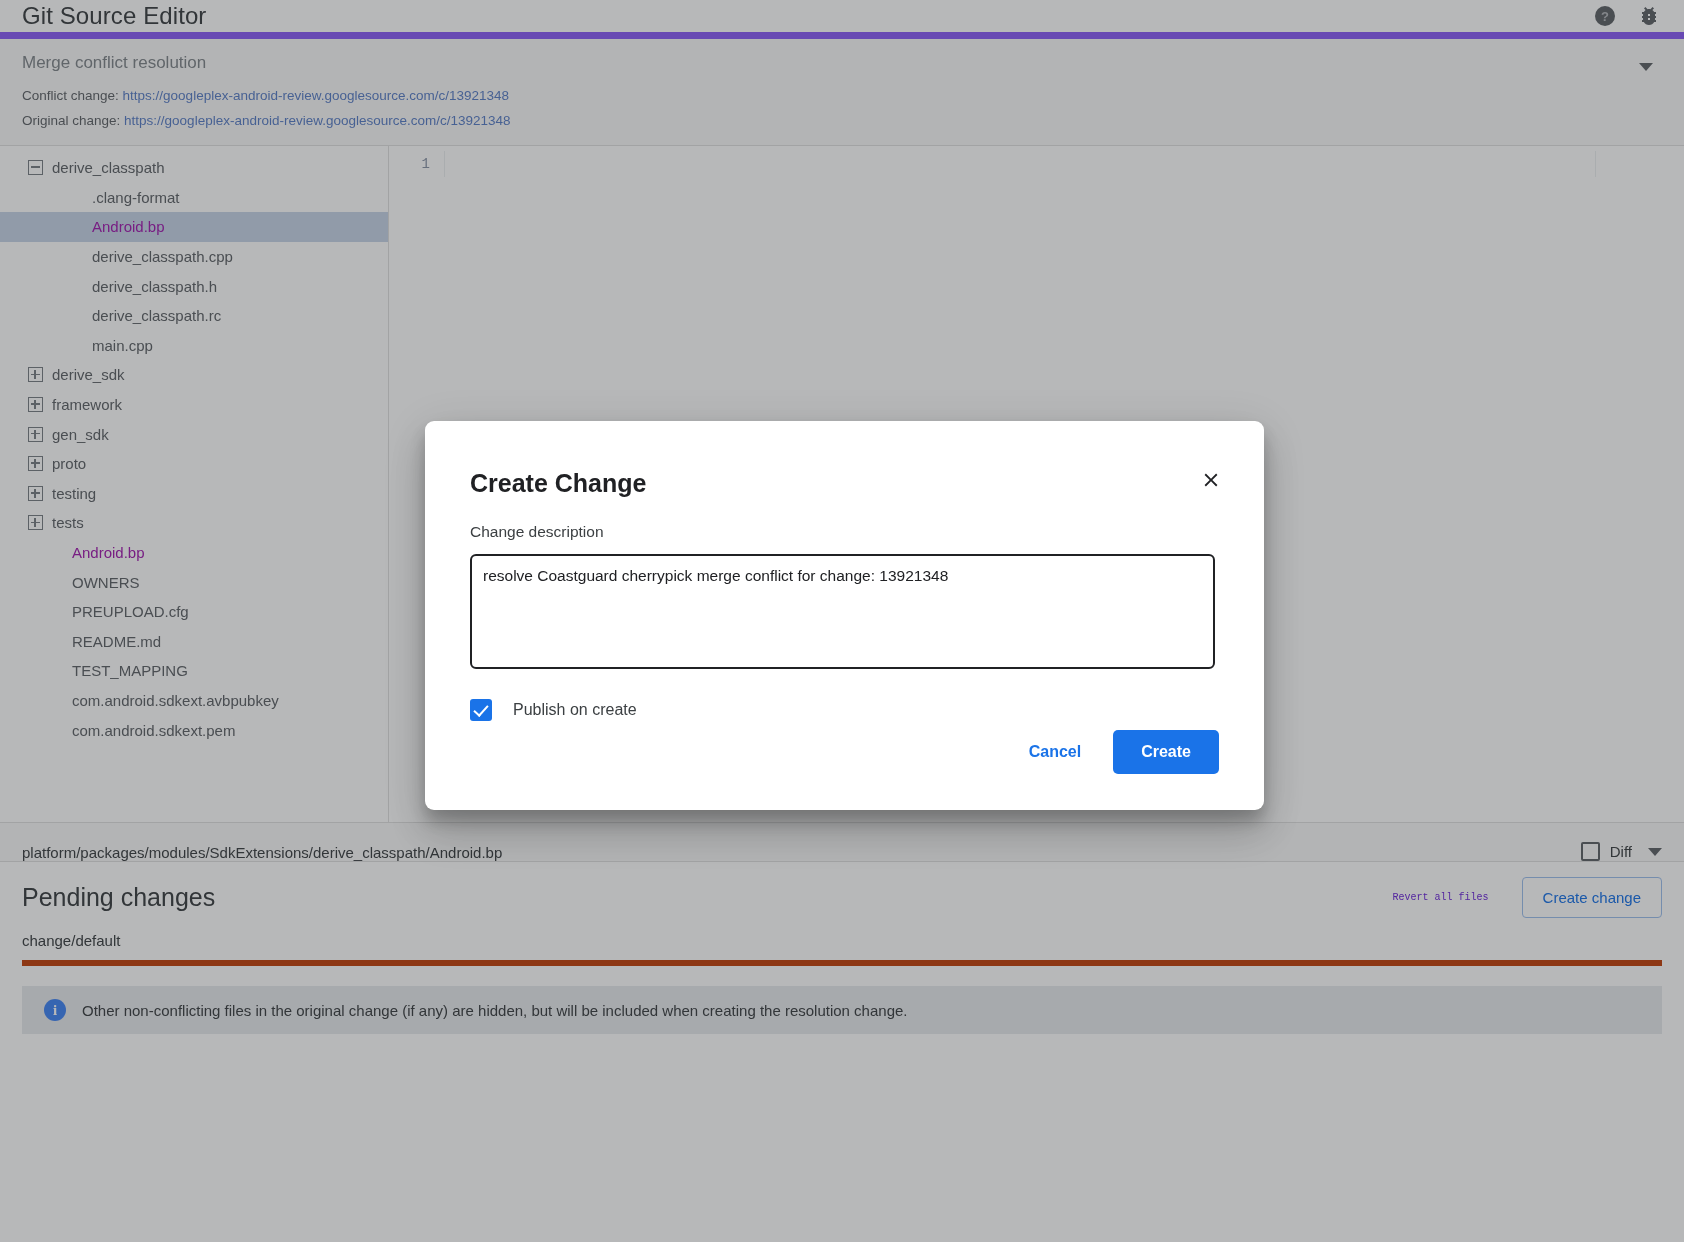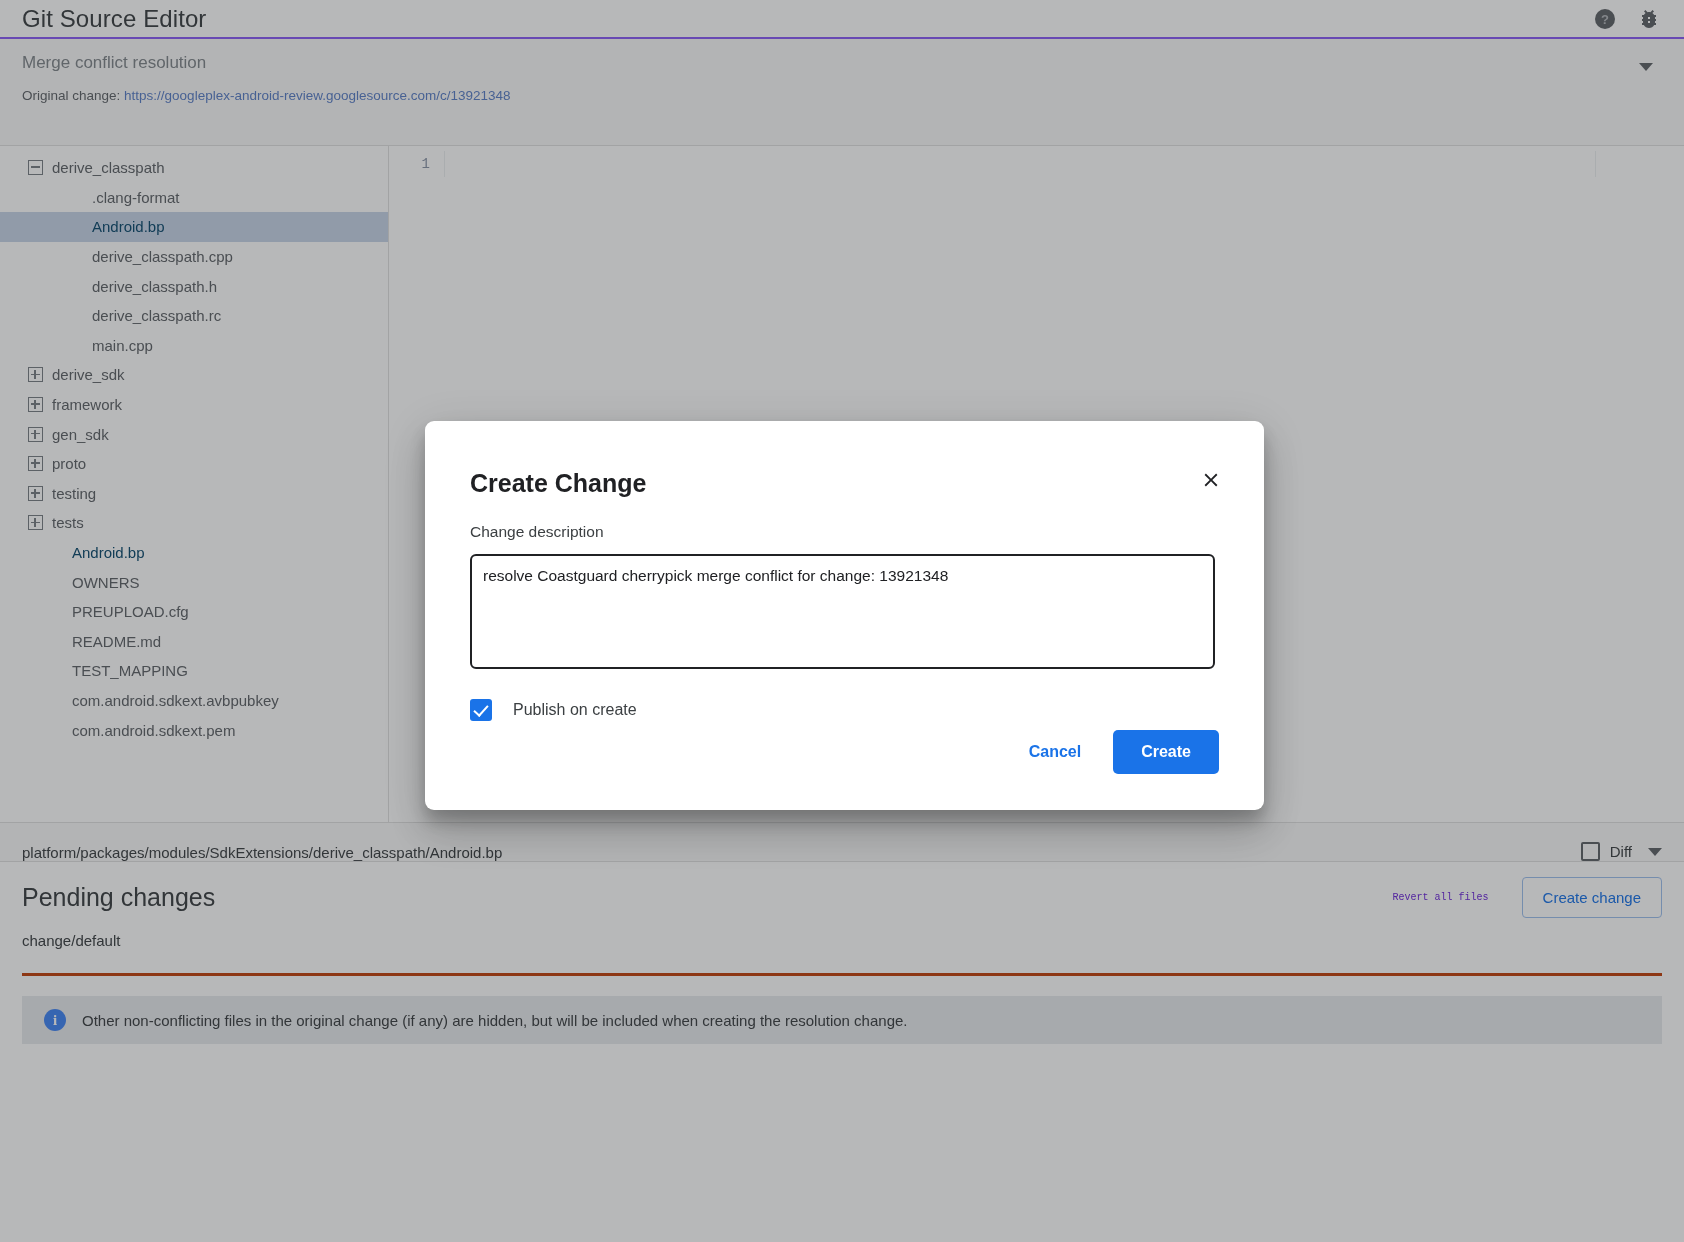--- a/index.html
+++ b/index.html
@@ -13,21 +13,21 @@
   
   #app {
     position: absolute; inset: 0;
     background: #ffffff;
   }
 
   
   .topbar {
     position: absolute; left: 0; top: 0; width: 1684px; height: 39px;
     background: #ffffff;
-    border-bottom: 2px solid #8b5cf6;
+    border-bottom: 7px solid #8b5cf6;
     display: flex; align-items: center;
   }
   .app-title {
     font-size: 24px; color: #3c4043; letter-spacing: 0.1px;
     margin-left: 22px; font-weight: 400;
   }
   .topbar-actions {
     margin-left: auto; display: flex; align-items: center; gap: 18px;
     margin-right: 22px;
   }
@@ -71,21 +71,21 @@
   }
   .tree-pane {
     width: 389px; background: #ffffff; border-right: 1px solid #e0e0e0;
     padding-top: 7px; overflow: hidden;
   }
   .tree-row {
     display: flex; align-items: center; height: 29.6px;
     font-size: 15px; color: #5f6368; cursor: pointer; padding-right: 8px;
   }
   .tree-row.selected { background: #c7d4e8; }
-  .tree-row.link .tree-label { color: #0c4a6e; }
+  .tree-row.link .tree-label { color: #a21caf; }
   .tree-toggle {
     width: 15px; height: 15px; border: 1.5px solid #7a7f85;
     position: relative; flex: 0 0 auto;
   }
   .tree-toggle::before {
     content:""; position:absolute; left:2px; right:2px; top:5.2px;
     height:1.6px; background:#7a7f85;
   }
   .tree-toggle.plus::after {
     content:""; position:absolute; top:2px; bottom:2px; left:5.2px;
@@ -142,22 +142,22 @@
   .link-btn {
     font-size: 10px; color: #6d28d9; background: none; border: none;
     cursor: pointer; padding: 9px 13px; font-family: Liberation Mono, monospace;
   }
   .outline-btn {
     font-size: 15px; color: #1a73e8; background: none;
     border: 1px solid #9ec0ee; border-radius: 4px;
     cursor: pointer; padding: 11px 20px; font-family: inherit;
   }
   .change-branch {
-    font-size: 15px; color: #3c4043; padding-bottom: 24px;
-    border-bottom: 3px solid #c2410c;
+    font-size: 15px; color: #3c4043; padding-bottom: 11px;
+    border-bottom: 6px solid #c2410c;
   }
   .info-banner {
     margin-top: 20px; height: 48px; background: #e8eaed;
     display: flex; align-items: center; padding: 0 22px; gap: 16px;
   }
   .info-icon {
     width: 22px; height: 22px; border-radius: 50%; background: #4285f4;
     color: #fff; font-size: 15px; font-weight: bold; font-family: "Liberation Serif", serif;
     display: flex; align-items: center; justify-content: center; flex: 0 0 auto;
   }
@@ -246,20 +246,24 @@
                    c0 .34.04.67.09 1H5v2h1.81c1.04 1.79 2.97 3 5.19 3s4.15-1.21 5.19-3H19v-2h-1.09c.05-.33.09-.66.09-1v-1h1v-2h-1v-1
                    c0-.34-.04-.67-.09-1H19V8zm-6 8h-2v-2h2v2zm0-4h-2v-2h2v2z"></path>
         </svg>
       </div>
     </div>
   </div>
 
   <div class="conflict-header">
     <div class="conflict-title">Merge conflict resolution</div>
     <div class="conflict-row">
+      <span>Conflict change:</span>
+      <a href="#">https://googleplex-android-review.googlesource.com/c/13921348</a>
+    </div>
+    <div class="conflict-row">
       <span>Original change:</span>
       <a href="#">https://googleplex-android-review.googlesource.com/c/13921348</a>
     </div>
     <div class="header-expander">
       <span class="caret-down"></span>
     </div>
   </div>
 
   <div class="main">
     <div class="tree-pane" id="tree-pane">

